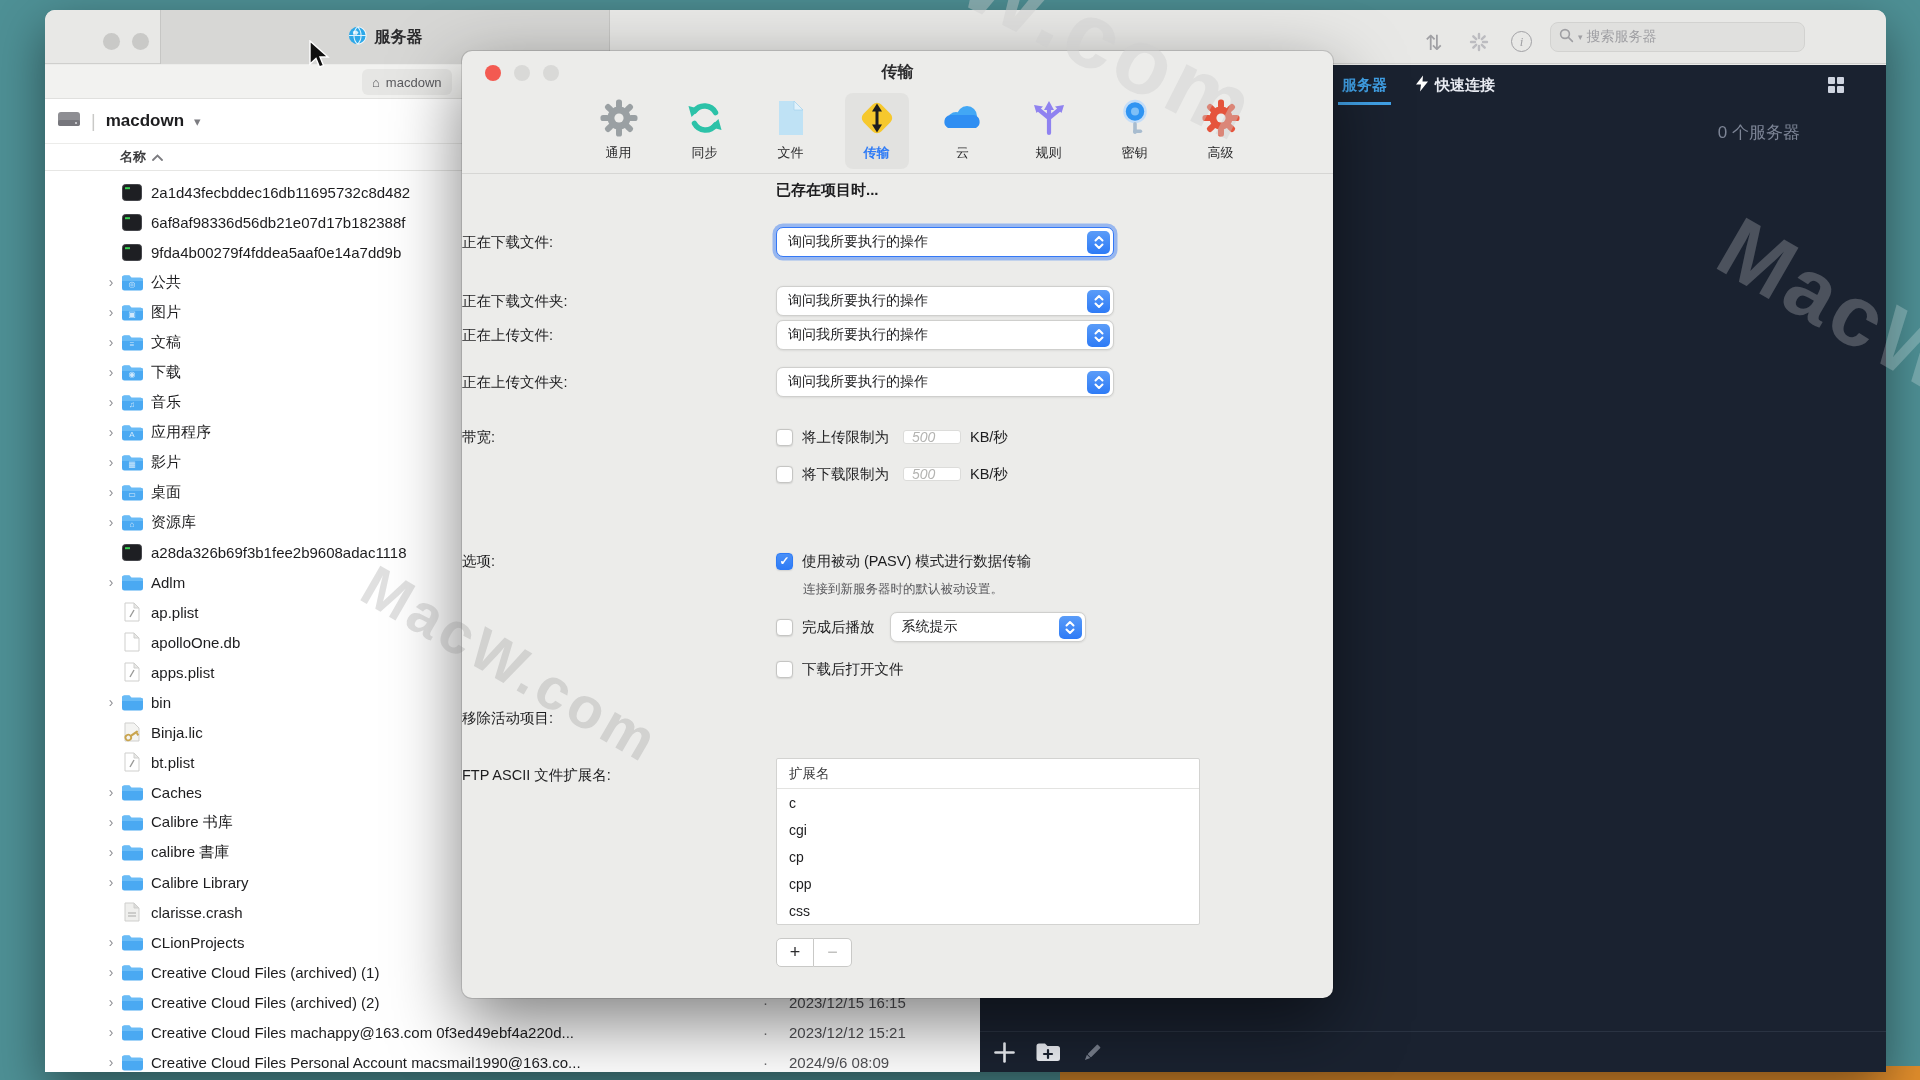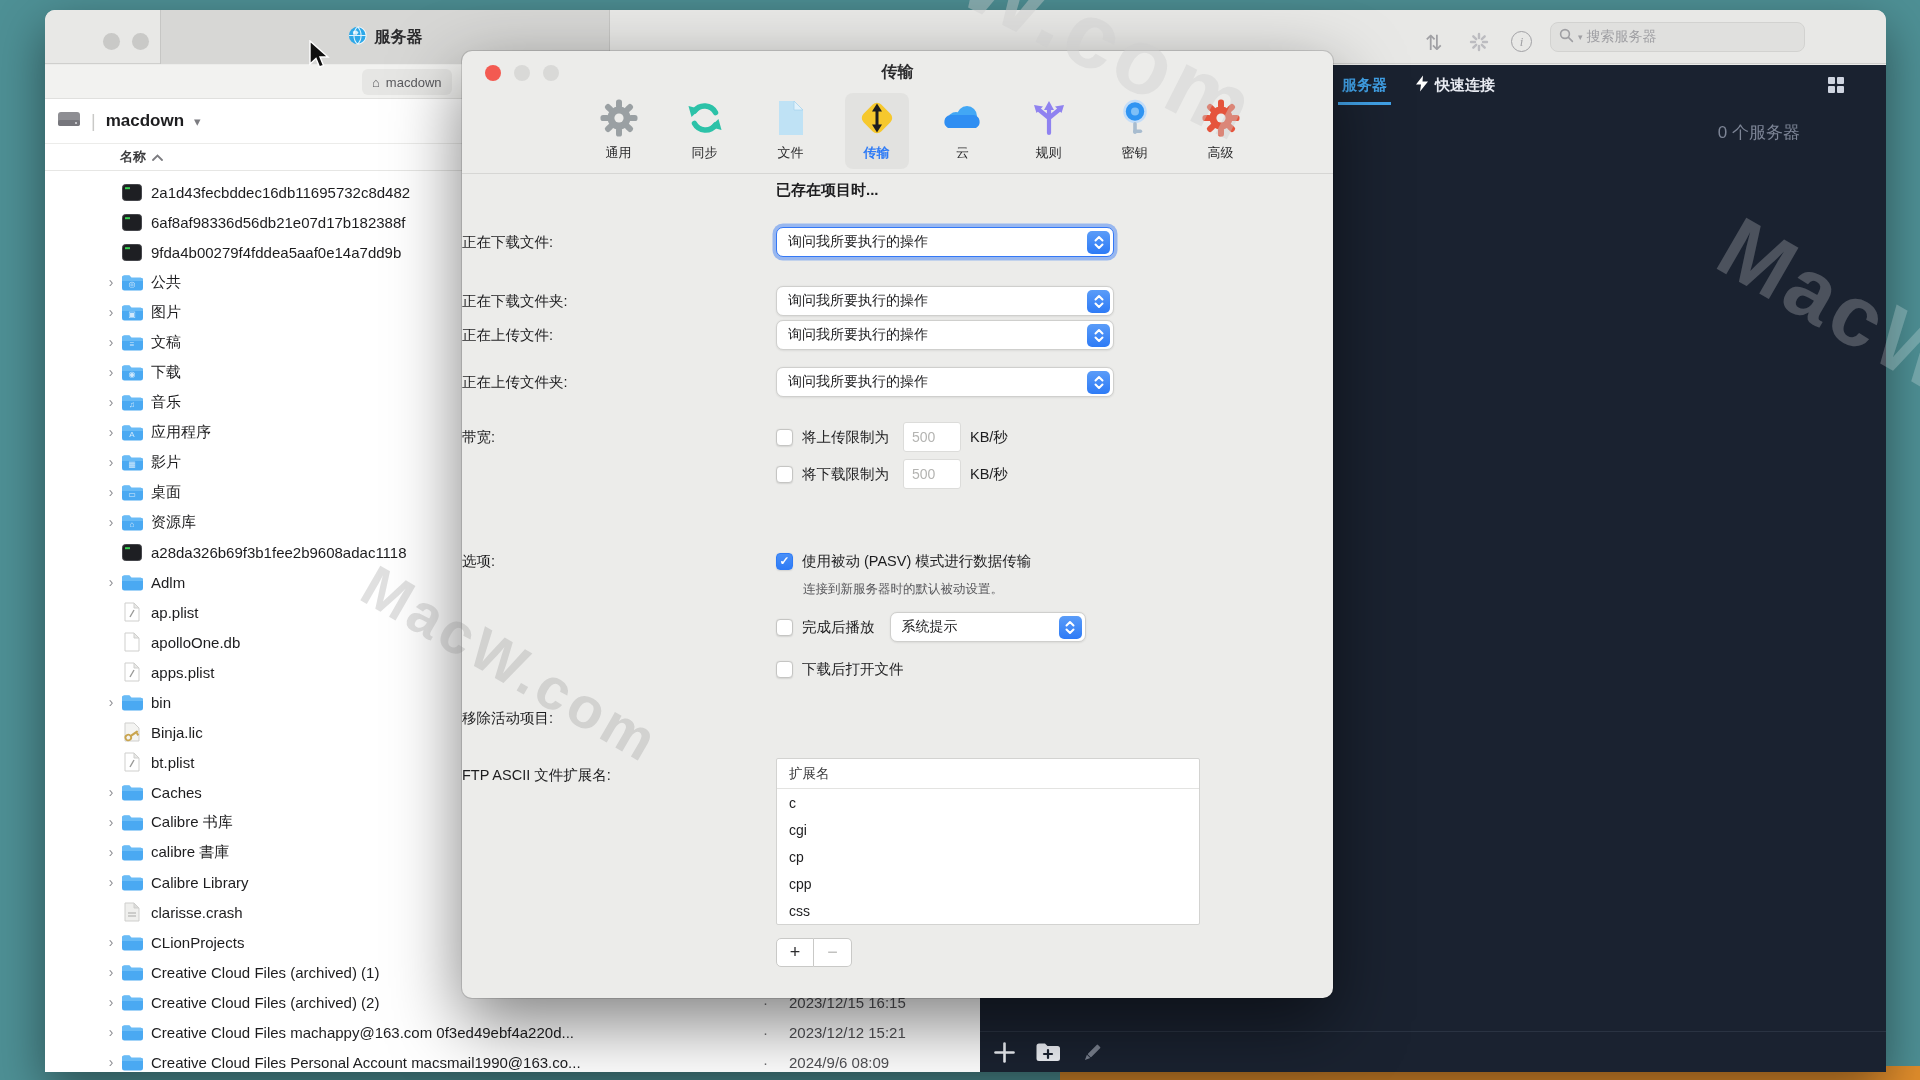--- a/index.html
+++ b/index.html
@@ -76,22 +76,22 @@
   .mselect { height:30px; background:#fff; border:1px solid #cfcfcd; border-radius:7px;
     display:flex; align-items:center; position:relative; padding:0 34px 0 11px;
     font-size:14px; color:#1d1d1f; box-shadow:0 .5px 2px rgba(0,0,0,.08); }
   .mselect .step { position:absolute; right:3px; top:3px; width:23px; height:23px; border-radius:5px;
     background:linear-gradient(#5a9cf8,#2e7bf6); display:flex; align-items:center; justify-content:center; }
   .mselect.focused { border-color:#3478f6; box-shadow:0 0 0 3.5px rgba(52,120,246,.45); }
   .cb { width:17px; height:17px; border-radius:4px; background:#fff; border:1px solid #c5c5c3;
     box-shadow:0 .5px 1.5px rgba(0,0,0,.1); flex:none; display:flex; align-items:center; justify-content:center; }
   .cb.on { background:linear-gradient(#4a90f7,#2e7bf6); border-color:#2e7bf6; color:#fff; font-size:12px; font-weight:bold; }
   .ctext { font-size:14.5px; color:#1d1d1f; margin-left:9px; white-space:nowrap; }
-  .tinput { height:30px; background:#fff; border:1px solid #dcdcda; border-radius:3px;
-    font-size:14px; display:flex; align-items:center; padding:4px 8px; }
+  .tinput { height:14px; background:#fff; border:1px solid #dcdcda; border-radius:3px;
+    font-size:14px; display:flex; align-items:center; padding:4px 8px;font-style:italic; }
   .tinput.dim { color:#b4b4b2; }
   .sub { font-size:12.5px; color:#58585c; }
   .ext-table { position:absolute; left:314px; top:707px; width:424px; height:167px; background:#fff;
     border:1px solid #d3d3d1; border-radius:2px; }
   .ext-head { height:30px; border-bottom:1px solid #e3e3e1; display:flex; align-items:center;
     padding-left:12px; font-size:13.5px; color:#3a3a3c; }
   .ext-row { height:27px; display:flex; align-items:center; padding-left:12px; font-size:14px; color:#1d1d1f; }
   .pm-group { position:absolute; left:314px; top:887px; display:flex; }
   .pm { width:38px; height:29px; background:#fff; border:1px solid #c9c9c7; display:flex;
     align-items:center; justify-content:center; font-size:18px; color:#2b2b2d; }

